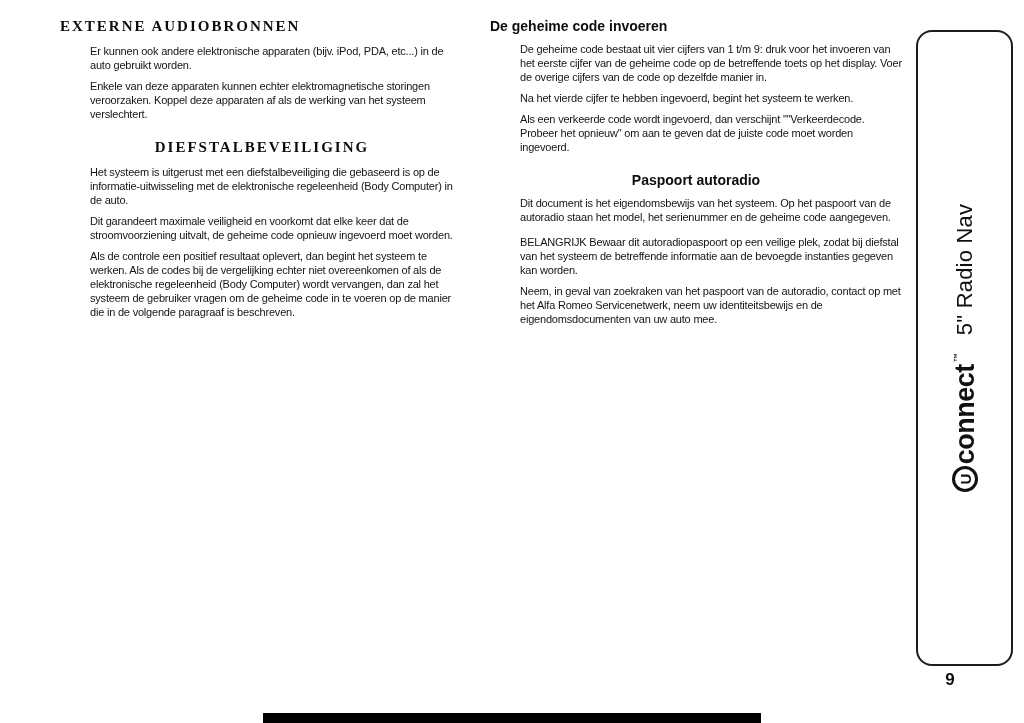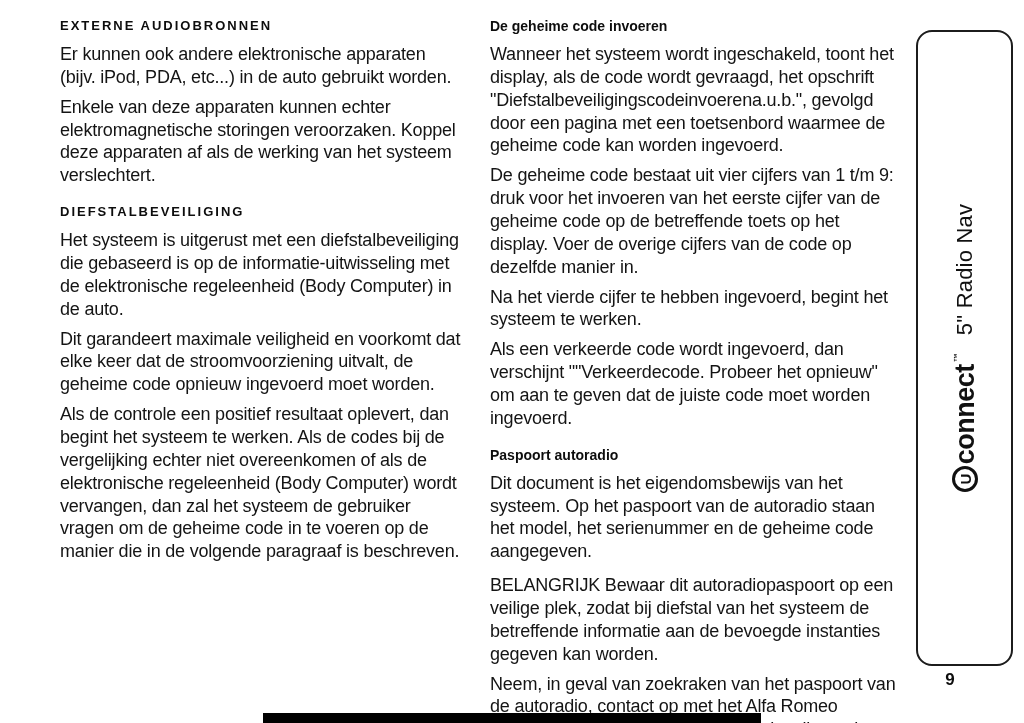--- a/index.html
+++ b/index.html
@@ -19,39 +19,41 @@
     position: absolute;
     left: 60px; top: 18px;
     width: 404px;
   }
   .col-right {
     position: absolute;
     left: 490px; top: 18px;
     width: 412px;
   }
   .h-caps {
-    font-size: 13px;
+    font-size: 15px;
     font-weight: bold;
     letter-spacing: 2px;
     margin-bottom: 10px;
     color: #0d0d0d;
+    font-family: Liberation Serif, serif;
   }
   .h-sub {
     font-size: 14px;
     font-weight: bold;
     margin-bottom: 9px;
     color: #0d0d0d;
   }
-  .sec-gap { margin-top: 17px; }
+  .sec-gap { margin-top: 17px; text-align: center; }
   p.body {
-    font-size: 18px;
+    font-size: 11px;
     line-height: 1.27;
     letter-spacing: -0.2px;
     margin-bottom: 7px;
     color: #141414;
+    margin-left: 30px;
   }
   p.gap-above { margin-top: 11px; }
 
   
   .side-tab {
     position: absolute;
     left: 916px; top: 30px;
     width: 97px; height: 636px;
     border: 2px solid #1c1c1c;
     border-radius: 16px;
@@ -131,21 +133,20 @@
     <p class="body">Enkele van deze apparaten kunnen echter elektromagnetische storingen veroorzaken. Koppel deze apparaten af als de werking van het systeem verslechtert.</p>
 
     <h2 class="h-caps sec-gap">DIEFSTALBEVEILIGING</h2>
     <p class="body">Het systeem is uitgerust met een diefstalbeveiliging die gebaseerd is op de informatie-uitwisseling met de elektronische regeleenheid (Body Computer) in de auto.</p>
     <p class="body">Dit garandeert maximale veiligheid en voorkomt dat elke keer dat de stroomvoorziening uitvalt, de geheime code opnieuw ingevoerd moet worden.</p>
     <p class="body">Als de controle een positief resultaat oplevert, dan begint het systeem te werken. Als de codes bij de vergelijking echter niet overeenkomen of als de elektronische regeleenheid (Body Computer) wordt vervangen, dan zal het systeem de gebruiker vragen om de geheime code in te voeren op de manier die in de volgende paragraaf is beschreven.</p>
   </div>
 
   <div class="col-right">
     <h3 class="h-sub">De geheime code invoeren</h3>
-    <p class="body">Wanneer het systeem wordt ingeschakeld, toont het display, als de code wordt gevraagd, het opschrift "Diefstalbeveiligingscodeinvoerena.u.b.", gevolgd door een pagina met een toetsenbord waarmee de geheime code kan worden ingevoerd.</p>
     <p class="body">De geheime code bestaat uit vier cijfers van 1 t/m 9: druk voor het invoeren van het eerste cijfer van de geheime code op de betreffende toets op het display. Voer de overige cijfers van de code op dezelfde manier in.</p>
     <p class="body">Na het vierde cijfer te hebben ingevoerd, begint het systeem te werken.</p>
     <p class="body">Als een verkeerde code wordt ingevoerd, dan verschijnt ""Verkeerdecode. Probeer het opnieuw" om aan te geven dat de juiste code moet worden ingevoerd.</p>
 
     <h3 class="h-sub sec-gap">Paspoort autoradio</h3>
     <p class="body">Dit document is het eigendomsbewijs van het systeem. Op het paspoort van de autoradio staan het model, het serienummer en de geheime code aangegeven.</p>
     <p class="body gap-above">BELANGRIJK Bewaar dit autoradiopaspoort op een veilige plek, zodat bij diefstal van het systeem de betreffende informatie aan de bevoegde instanties gegeven kan worden.</p>
     <p class="body">Neem, in geval van zoekraken van het paspoort van de autoradio, contact op met het Alfa Romeo Servicenetwerk, neem uw identiteitsbewijs en de eigendomsdocumenten van uw auto mee.</p>
   </div>
 

